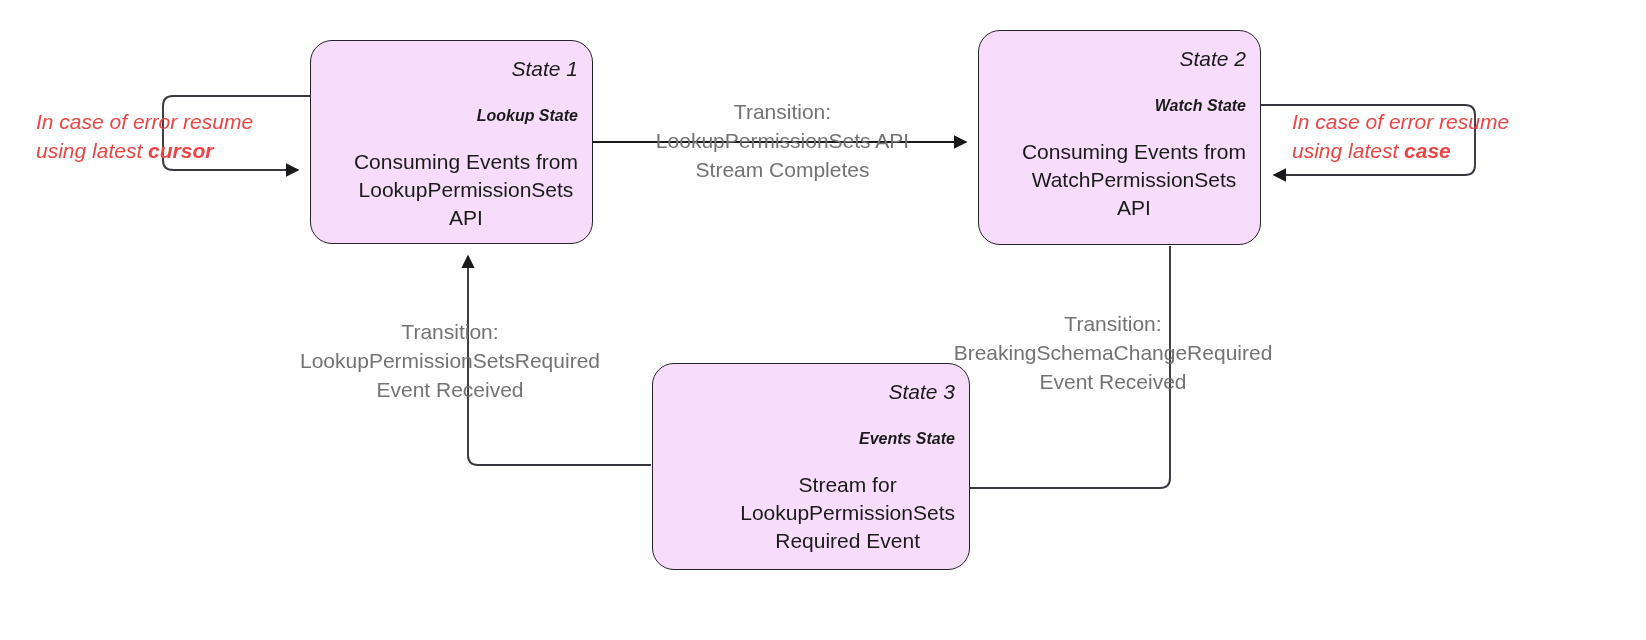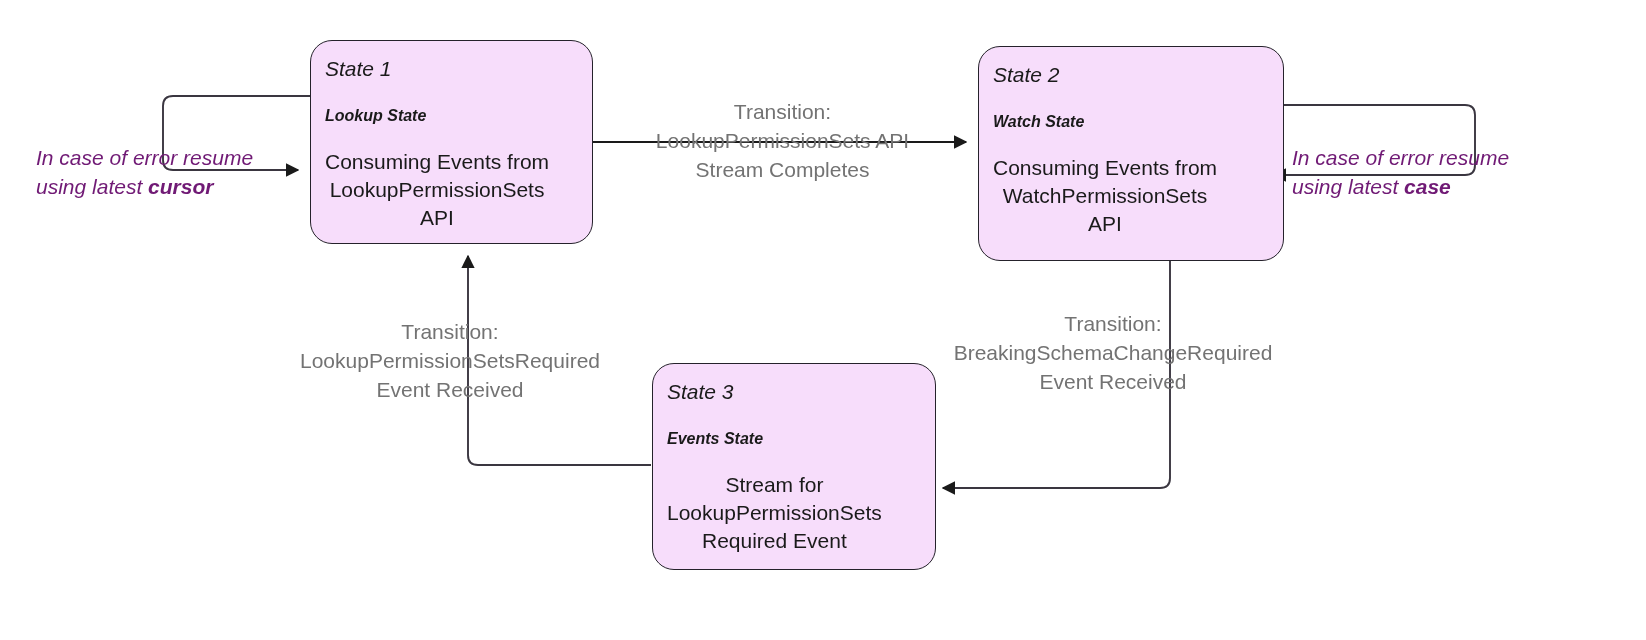--- a/index.html
+++ b/index.html
@@ -28,21 +28,21 @@
 
   
   .state-box {
     position: absolute;
     box-sizing: border-box;
     background: #f7ddfb;
     border: 1.6px solid #25222b;
     border-radius: 22px;
     display: flex;
     flex-direction: column;
-    align-items: flex-start;
+    align-items: flex-end;
     text-align: center;
     padding: 10px 14px 12px 14px;
   }
   .state-index {
     font-style: italic;
     font-size: 21px;
     line-height: 1.25;
     margin-top: 5px;
   }
   .state-title {
@@ -53,44 +53,43 @@
     margin-top: 24px;
   }
   .state-desc {
     font-size: 21px;
     line-height: 1.33;
     margin-top: 22px;
     white-space: pre-line;
   }
 
   #state1 { left: 310px;  top: 40px;  width: 283px; height: 204px; }
-  #state2 { left: 978px;  top: 46px;  width: 306px; height: 215px; }
-  #state3 { left: 652px;  top: 363px; width: 284px; height: 207px; }
+  #state2 { left: 978px;  top: 30px;  width: 283px; height: 215px; }
+  #state3 { left: 652px;  top: 363px; width: 318px; height: 207px; }
 
   
   .edge-label {
     position: absolute;
     font-size: 21px;
     line-height: 1.37;
     text-align: center;
     white-space: pre-line;
     color: #737373;
   }
   #label-s1-s2 { left: 620px;  top: 98px;  width: 325px; }
   #label-s1-s3 { left: 275px;  top: 318px; width: 350px; }
   #label-s2-s3 { left: 928px;  top: 310px; width: 370px; }
 
   
   .loop-note {
     position: absolute;
     font-style: italic;
     font-size: 21px;
     line-height: 1.37;
-    color: #701a75;
-    margin-top: 36px;
+    color: #ef4444;
   }
   .loop-note b { font-weight: bold; font-style: italic; }
   #note-left  { left: 36px;   top: 108px; width: 260px; text-align: left; }
   #note-right { left: 1292px; top: 108px; width: 265px; text-align: left; }
 </style>
 </head>
 <body>
 
 <div id="canvas">
 

